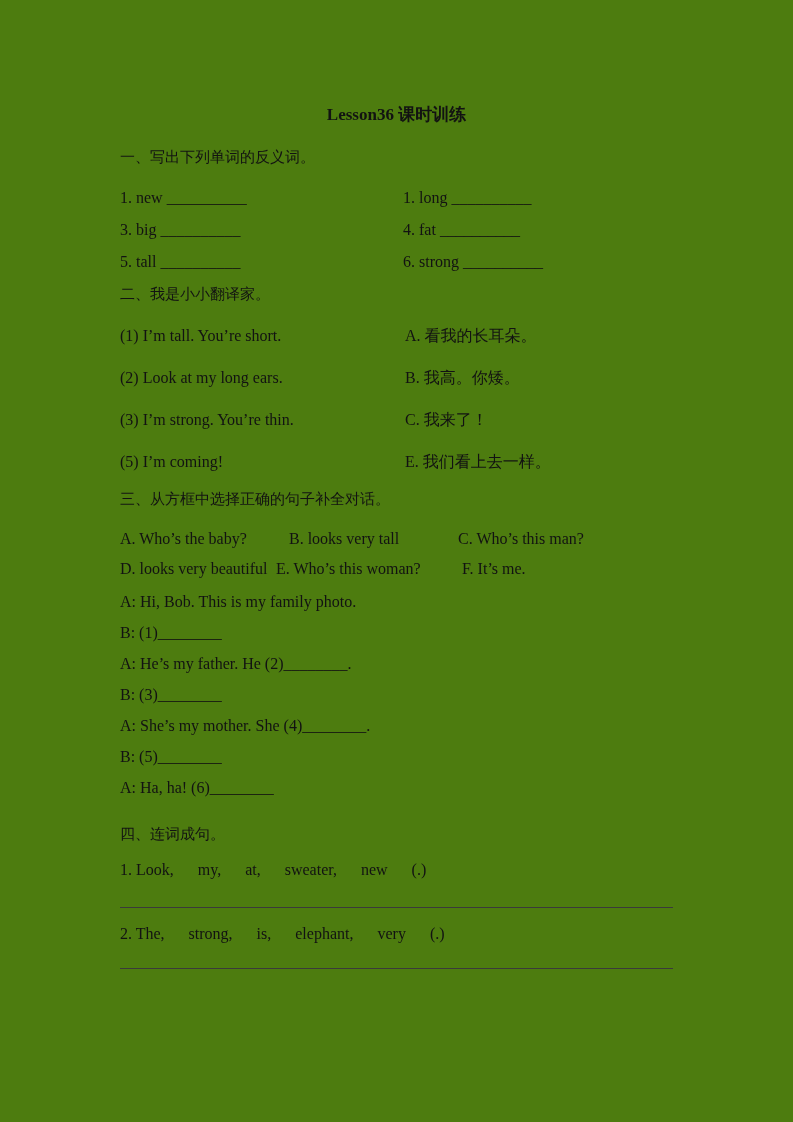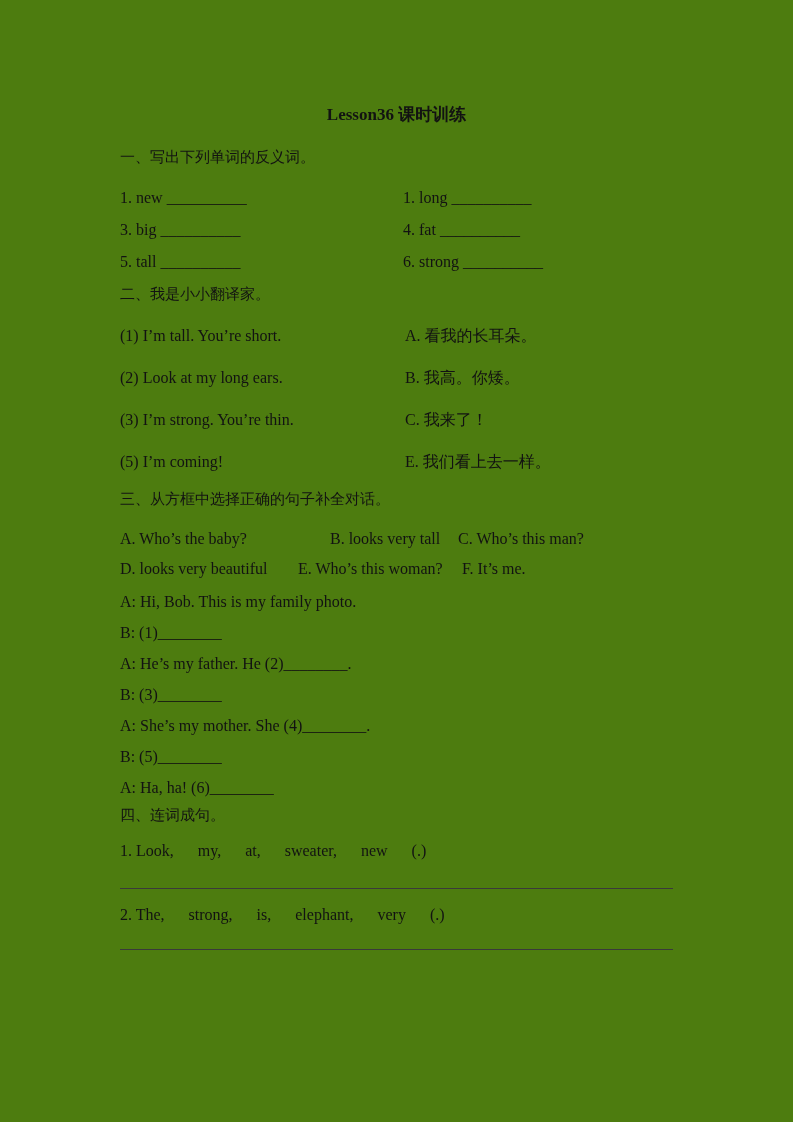--- a/index.html
+++ b/index.html
@@ -18,38 +18,38 @@
     font-size:17px;
     font-weight:bold;
     text-align:center;
     line-height:22px;
     margin:0;
   }
   .heading { font-size:15px; line-height:20px; }
   .h1 { margin-top:21px; }
   .h2 { margin-top:1px; }
   .h3 { margin-top:4px; }
-  .h4 { margin-top:7px; }
+  .h4 { margin-top:26px; }
 
   .s1-rows { margin-top:21px; }
   .row { position:relative; height:20px; line-height:20px; margin-bottom:12px; }
   .row .right { position:absolute; top:0; left:283px; white-space:nowrap; }
 
   .pairs { margin-top:0; }
   .pair { position:relative; height:20px; line-height:20px; margin-top:22px; margin-bottom:0; }
   .pair:last-child { margin-bottom:17px; }
   .pair .right { position:absolute; top:0; left:285px; white-space:nowrap; }
 
   .choices { position:relative; height:20px; line-height:20px; }
   .ch1 { margin-top:20px; }
   .ch2 { margin-top:10px; }
   .choices .c0 { position:absolute; left:0; white-space:nowrap; }
-  .ch1 .c1 { position:absolute; left:169px; white-space:nowrap;margin-left:41px; }
+  .ch1 .c1 { position:absolute; left:169px; white-space:nowrap; }
   .ch1 .c2 { position:absolute; left:338px; white-space:nowrap; }
-  .ch2 .c1 { position:absolute; left:178px; white-space:nowrap; }
+  .ch2 .c1 { position:absolute; left:156px; white-space:nowrap; }
   .ch2 .c2 { position:absolute; left:342px; white-space:nowrap; }
 
   .dialog { margin-top:13px; }
   .dlg-line { height:20px; line-height:20px; margin-bottom:11px; white-space:pre; }
   .dlg-line:last-child { margin-bottom:0; }
 
   .seq { height:20px; line-height:20px; margin-top:16px; white-space:pre; }
   .rule { border:0; border-top:1px solid #3a3a3a; height:0; width:553px; margin:0; }
   .rule1 { margin-top:27px; }
   .rule2 { margin-top:24px; }

